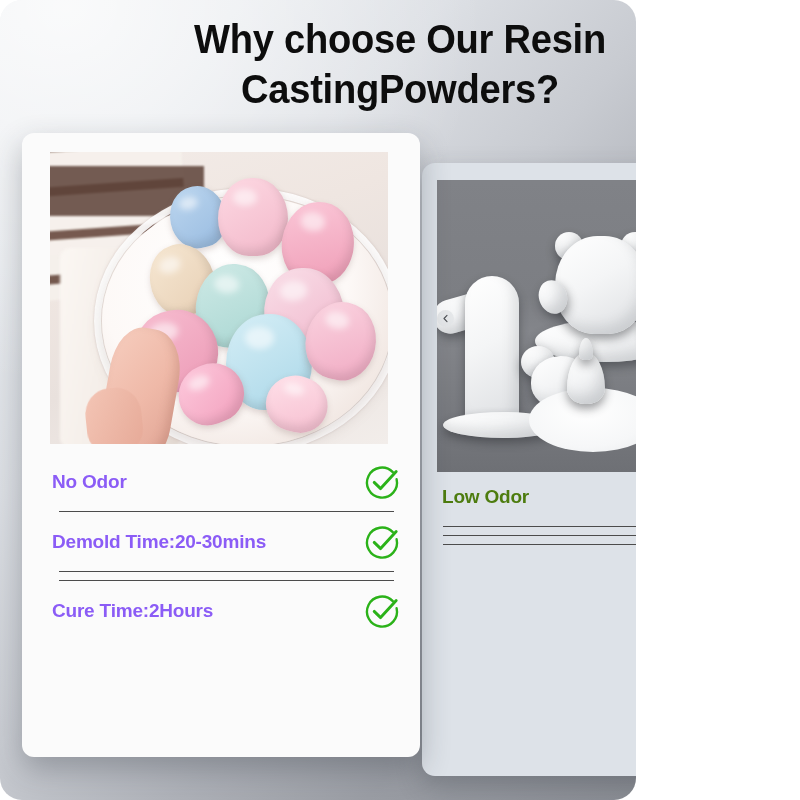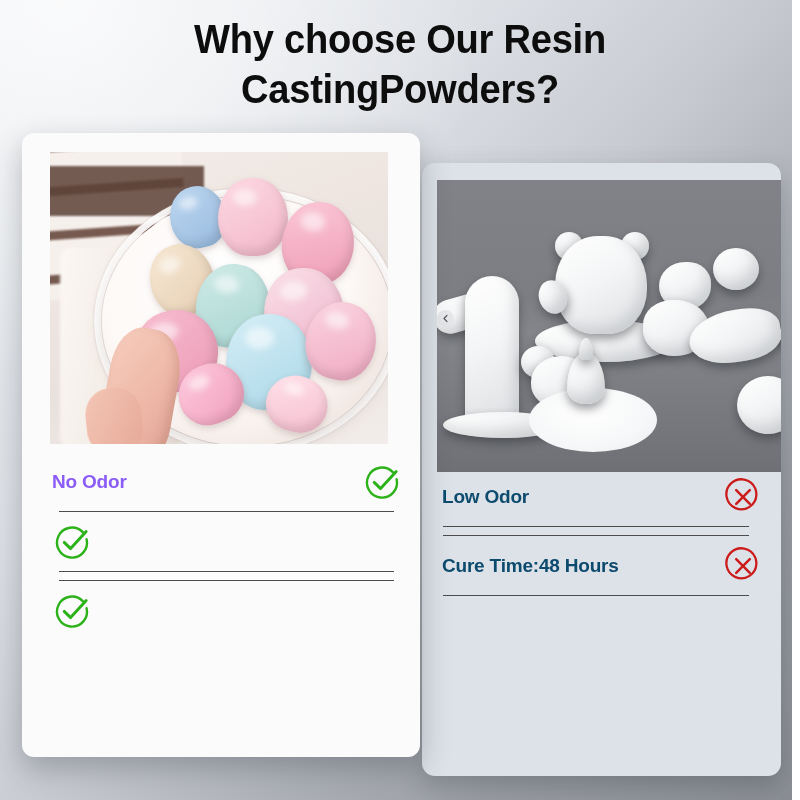--- a/index.html
+++ b/index.html
@@ -8,31 +8,32 @@
   }
   body {
     width: 800px;
     height: 800px;
     overflow: hidden;
     font-family: "Liberation Sans", sans-serif;
   }
 
   #stage {
     position: relative;
-    width: 792px;
+    width: 636px;
     height: 800px;
     background: linear-gradient(132deg,
         #eceef1 0%,
         #e6e9ed 18%,
         #dcdfe4 33%,
         #c8cbd1 50%,
         #aeb1b8 66%,
         #9a9da4 80%,
         #8b8e95 100%);
     overflow: hidden;
+    border-radius: 22px;
   }
 
   
   #stage::before {
     content: "";
     position: absolute;
     left: -120px; top: -160px;
     width: 620px; height: 560px;
     background: radial-gradient(ellipse at 30% 30%, rgba(255,255,255,0.75) 0%, rgba(255,255,255,0.0) 68%);
     pointer-events: none;
@@ -127,21 +128,21 @@
     justify-content: space-between;
     height: 43px;
   }
   .feature-label {
     font-size: 19px;
     font-weight: bold;
     letter-spacing: -0.2px;
     white-space: nowrap;
   }
   .list-left .feature-label { color: #8b5cf6; }
-  .list-right .feature-label { color: #0c4a6e; }
+  .list-right .feature-label { color: #4d7c0f; }
 
   .divider {
     height: 0;
     border-top: 1.6px solid #4c4c4c;
   }
   .list-left .divider { margin: 8px 8px 8px 7px; }
   .list-right .divider { margin: 8px 14px 8px 1px; }
 
   .mark { width: 40px; height: 40px; flex: 0 0 40px; }
   .mark svg { display: block; width: 40px; height: 40px; }
@@ -384,30 +385,20 @@
             <path d="M32.2 11.4 A15 15 0 1 0 33.4 17.6 A15 15 0 0 0 32.2 11.4" fill="none" stroke="#cc1b1b" stroke-width="2.3" stroke-linecap="round"></path>
             <path d="M13.2 13.2 L26.8 26.8" fill="none" stroke="#cc1b1b" stroke-width="2.5" stroke-linecap="round"></path>
             <path d="M26.8 13.2 L13.2 26.8" fill="none" stroke="#cc1b1b" stroke-width="2.5" stroke-linecap="round"></path>
           </svg>
         </span>
       </div>
       <div class="divider"></div>
 
       <div class="divider"></div>
 
-      <div class="feature-row">
-        <span class="feature-label">Cure Time:48 Hours</span>
-        <span class="mark">
-          <svg viewBox="0 0 40 40">
-            <path d="M32.2 11.4 A15 15 0 1 0 33.4 17.6 A15 15 0 0 0 32.2 11.4" fill="none" stroke="#cc1b1b" stroke-width="2.3" stroke-linecap="round"></path>
-            <path d="M13.2 13.2 L26.8 26.8" fill="none" stroke="#cc1b1b" stroke-width="2.5" stroke-linecap="round"></path>
-            <path d="M26.8 13.2 L13.2 26.8" fill="none" stroke="#cc1b1b" stroke-width="2.5" stroke-linecap="round"></path>
-          </svg>
-        </span>
-      </div>
       <div class="divider"></div>
 
 
     </div>
   </div>
 
   <div class="card-left">
 
     <div class="photo-left">
       <div class="scene">
@@ -443,32 +434,34 @@
         <span class="mark">
           <svg viewBox="0 0 40 40">
             <path d="M30.8 10.2 A15 15 0 1 0 34.6 17.2" fill="none" stroke="#2bb219" stroke-width="2.4" stroke-linecap="round"></path>
             <path d="M12.2 20.4 L18.6 26.6 L34.2 9.6" fill="none" stroke="#2bb219" stroke-width="2.9" stroke-linecap="round" stroke-linejoin="round"></path>
           </svg>
         </span>
       </div>
       <div class="divider"></div>
 
       <div class="feature-row">
+        <span class="feature-label">Demold Time:20-30mins</span>
         <span class="mark">
           <svg viewBox="0 0 40 40">
             <path d="M30.8 10.2 A15 15 0 1 0 34.6 17.2" fill="none" stroke="#2bb219" stroke-width="2.4" stroke-linecap="round"></path>
             <path d="M12.2 20.4 L18.6 26.6 L34.2 9.6" fill="none" stroke="#2bb219" stroke-width="2.9" stroke-linecap="round" stroke-linejoin="round"></path>
           </svg>
         </span>
       </div>
       <div class="divider"></div>
 
       <div class="divider"></div>
 
       <div class="feature-row">
+        <span class="feature-label">Cure Time:2Hours</span>
         <span class="mark">
           <svg viewBox="0 0 40 40">
             <path d="M30.8 10.2 A15 15 0 1 0 34.6 17.2" fill="none" stroke="#2bb219" stroke-width="2.4" stroke-linecap="round"></path>
             <path d="M12.2 20.4 L18.6 26.6 L34.2 9.6" fill="none" stroke="#2bb219" stroke-width="2.9" stroke-linecap="round" stroke-linejoin="round"></path>
           </svg>
         </span>
       </div>
 
     </div>
   </div>

